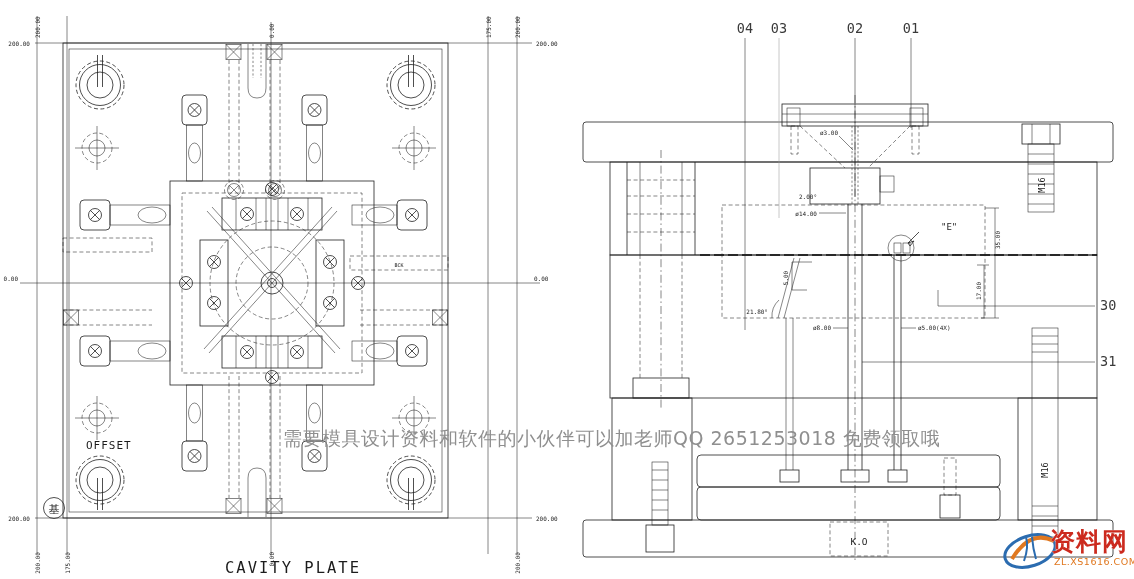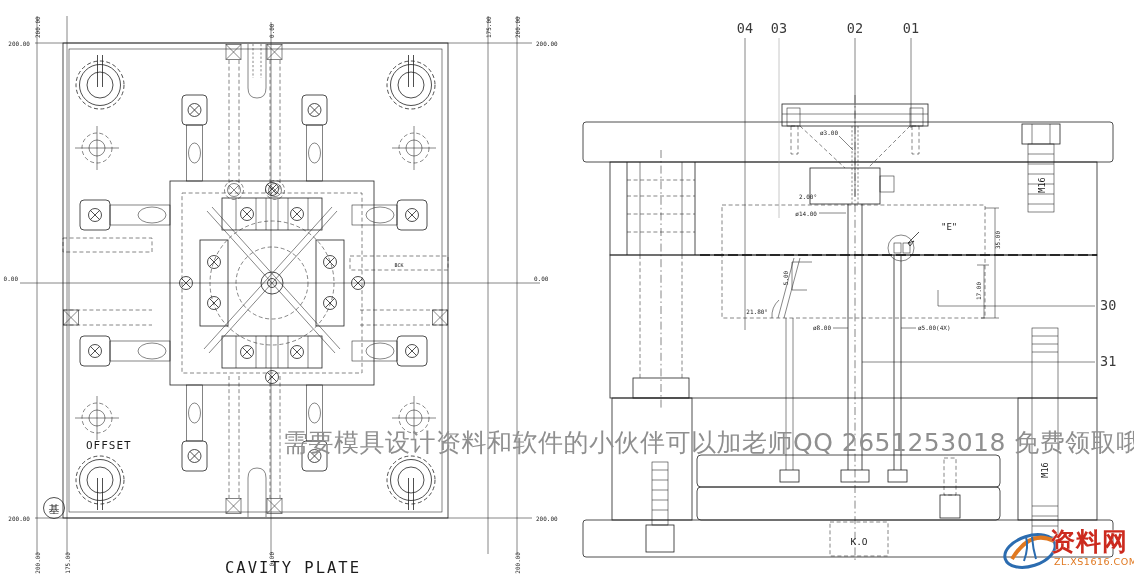--- a/index.html
+++ b/index.html
@@ -10,21 +10,21 @@
   svg .lt{stroke:#222;fill:none;stroke-width:.55;}
   svg .hv{stroke:#111;fill:none;stroke-width:1.6;}
   svg .gray{stroke:#9a9a9a;}
   svg .d{stroke-dasharray:4 2.6;}
   svg .d2{stroke-dasharray:2.2 2;}
   svg .dd{stroke-dasharray:8 3 1.6 3;}
   svg text{fill:#1c1c1c;stroke:none;font-family:"DejaVu Sans Mono",monospace;}
   .dim{font-size:6px;}
   .callout{font-size:13.5px;fill:#3a3a3a;}
   #watermark{position:absolute;left:283px;top:426px;width:560px;color:#8f8f8f;
-     font-family:"DejaVu Sans","Liberation Sans",sans-serif;font-size:25px;letter-spacing:.5px;white-space:nowrap;}
+     font-family:"DejaVu Sans","Liberation Sans",sans-serif;font-size:19px;letter-spacing:.5px;white-space:nowrap;}
   #logo{position:absolute;left:1002px;top:519px;width:132px;height:56px;}
   #logo .brand{position:absolute;left:48px;top:6px;font-family:Liberation Mono, monospace;
      font-weight:bold;font-size:25px;color:#cc2a1e;letter-spacing:1px;text-shadow:0 0 1px #fff;}
   #logo .domain{position:absolute;left:52px;top:37px;font-family:"DejaVu Sans",sans-serif;
      font-size:9.5px;color:#e07820;letter-spacing:.5px;}
 </style>
 </head>
 <body>
 
 <div id="stage">

